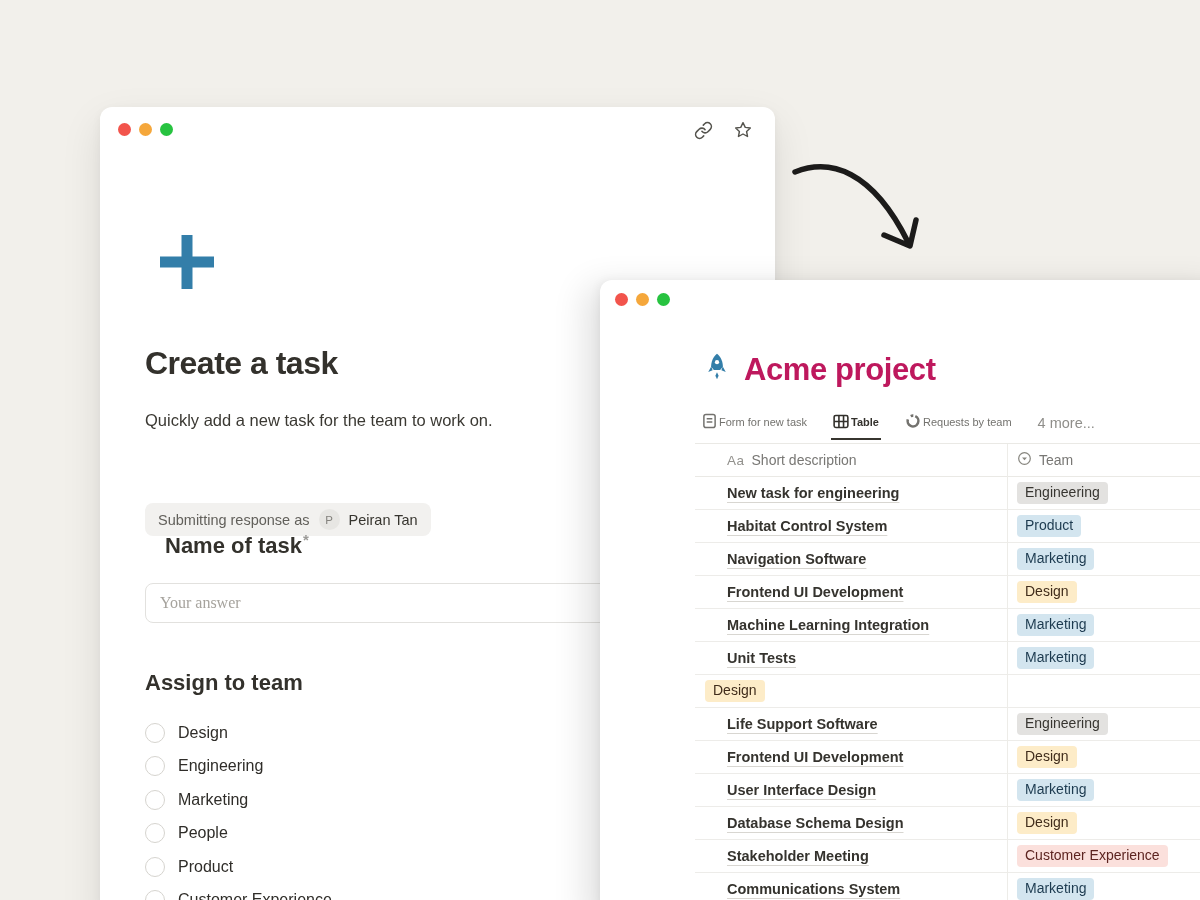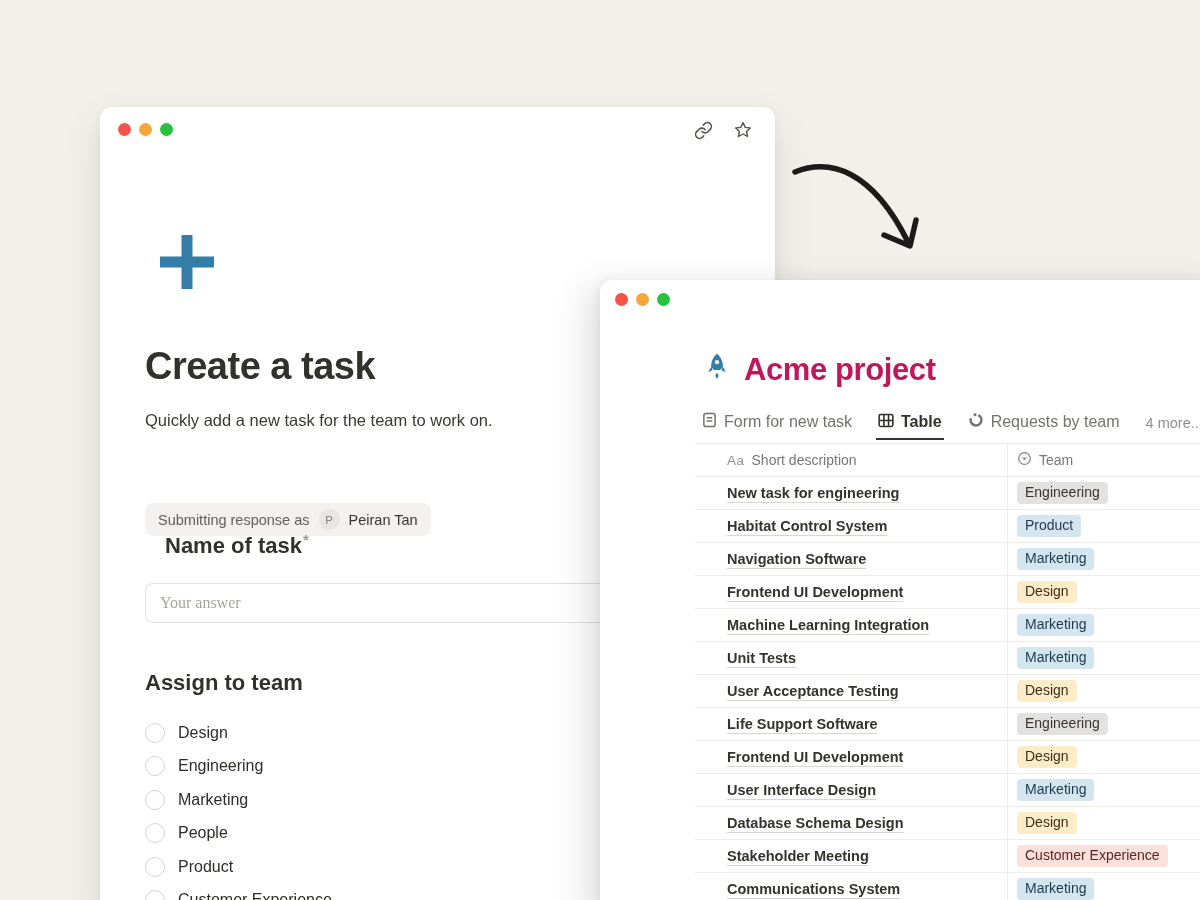--- a/index.html
+++ b/index.html
@@ -29,21 +29,21 @@
   .lights { position:absolute; display:flex; gap:8px; }
   .win-form .lights { left:18px; top:16px; }
   .win-table .lights { left:15px; top:13px; }
   .light { width:13px; height:13px; border-radius:50%; }
 
   .chrome-icons { position:absolute; top:13px; right:22px; display:flex; gap:20px; align-items:center; }
   .chrome-icons svg { display:block; }
 
   
   .plus-wrap { position:absolute; left:58px; top:126px; }
-  .form-title { position:absolute; left:45px; top:238px; font-size:38px; font-weight:700; letter-spacing:-.5px; color:#33312C; }
+  .form-title { position:absolute; left:45px; top:238px; font-size:32px; font-weight:700; letter-spacing:-.5px; color:#33312C; }
   .form-subtitle { position:absolute; left:45px; top:304px; font-size:16.5px; color:#3B3933; }
   .submit-chip {
     position:absolute; left:45px; top:354px; height:33px;
     display:inline-flex; align-items:center; gap:9px;
     background:#F2F1EF; border-radius:8px; padding:0 13px;
     font-size:14.5px; color:#62605B;margin-top:42px;
   }
   .submit-avatar {
     width:21px; height:21px; border-radius:50%; background:#E7E6E3;
     display:flex; align-items:center; justify-content:center;
@@ -62,21 +62,21 @@
   .answer-input::placeholder { color:#A6A39D; }
   .radio-group { position:absolute; left:45px; top:609px; display:flex; flex-direction:column; }
   .radio-item { height:33.5px; display:flex; align-items:center; gap:13px; cursor:pointer; }
   .radio-circle { width:20px; height:20px; border-radius:50%; border:1.5px solid #D6D4CF; background:#fff; flex:none; }
   .radio-label { font-size:16px; color:#2F2D29; }
 
   
   .proj-header { position:absolute; left:104px; top:72px; display:flex; align-items:center; gap:14px; }
   .proj-title { font-size:31px; font-weight:700; letter-spacing:-.4px; color:#be185d; }
   .tabs { position:absolute; left:100px; top:126px; height:34px; display:flex; align-items:stretch; gap:22px; }
-  .tab { display:flex; align-items:center; gap:7px; font-size:16px; color:#73726E; font-weight:500;
+  .tab { display:flex; align-items:center; gap:2px; font-size:11px; color:#73726E; font-weight:500;
          border-bottom:2.5px solid transparent; padding:0 2px; cursor:pointer; }
   .tab.active { color:#33312C; font-weight:700; border-bottom-color:#37352F; }
   .tab-more { display:flex; align-items:center; font-size:14.5px; color:#8F8E8A; cursor:pointer; padding-left:2px; }
   .dtable { position:absolute; left:95px; top:163px; right:0; border-top:1px solid #EAE9E5; }
   .vline { position:absolute; left:312px; top:0; width:1px; height:463px; background:#EDECE8; }
   .thead { height:33px; display:flex; align-items:center; color:#787774; font-size:14px; border-bottom:1px solid #EAE9E5; }
   .c1 { width:312px; padding-left:32px; display:flex; align-items:center; gap:7px; }
   .c2 { flex:1; padding-left:10px; display:flex; align-items:center; gap:7px; }
   .aa-glyph { font-size:13.5px; color:#92918D; letter-spacing:.5px; }
   .trow { height:33px; display:flex; align-items:center; border-bottom:1px solid #EDECE9; cursor:pointer; }
@@ -277,23 +277,20 @@
     </div>
         <div class="trow">
       <div class="c1">
             <span class="row-title">Unit Tests</span>
           </div>
       <div class="c2">
             <span class="tag" style="background: rgb(211, 229, 239); color: rgb(28, 58, 79);">Marketing</span>
           </div>
     </div>
         <div class="trow">
-      <div class="c1">
-            <span class="row-title">User Acceptance Testing</span>
-          </div>
       <div class="c2">
             <span class="tag" style="background: rgb(253, 236, 200); color: rgb(64, 44, 27);">Design</span>
           </div>
     </div>
         <div class="trow">
       <div class="c1">
             <span class="row-title">Life Support Software</span>
           </div>
       <div class="c2">
             <span class="tag" style="background: rgb(227, 226, 224); color: rgb(55, 53, 48);">Engineering</span>

